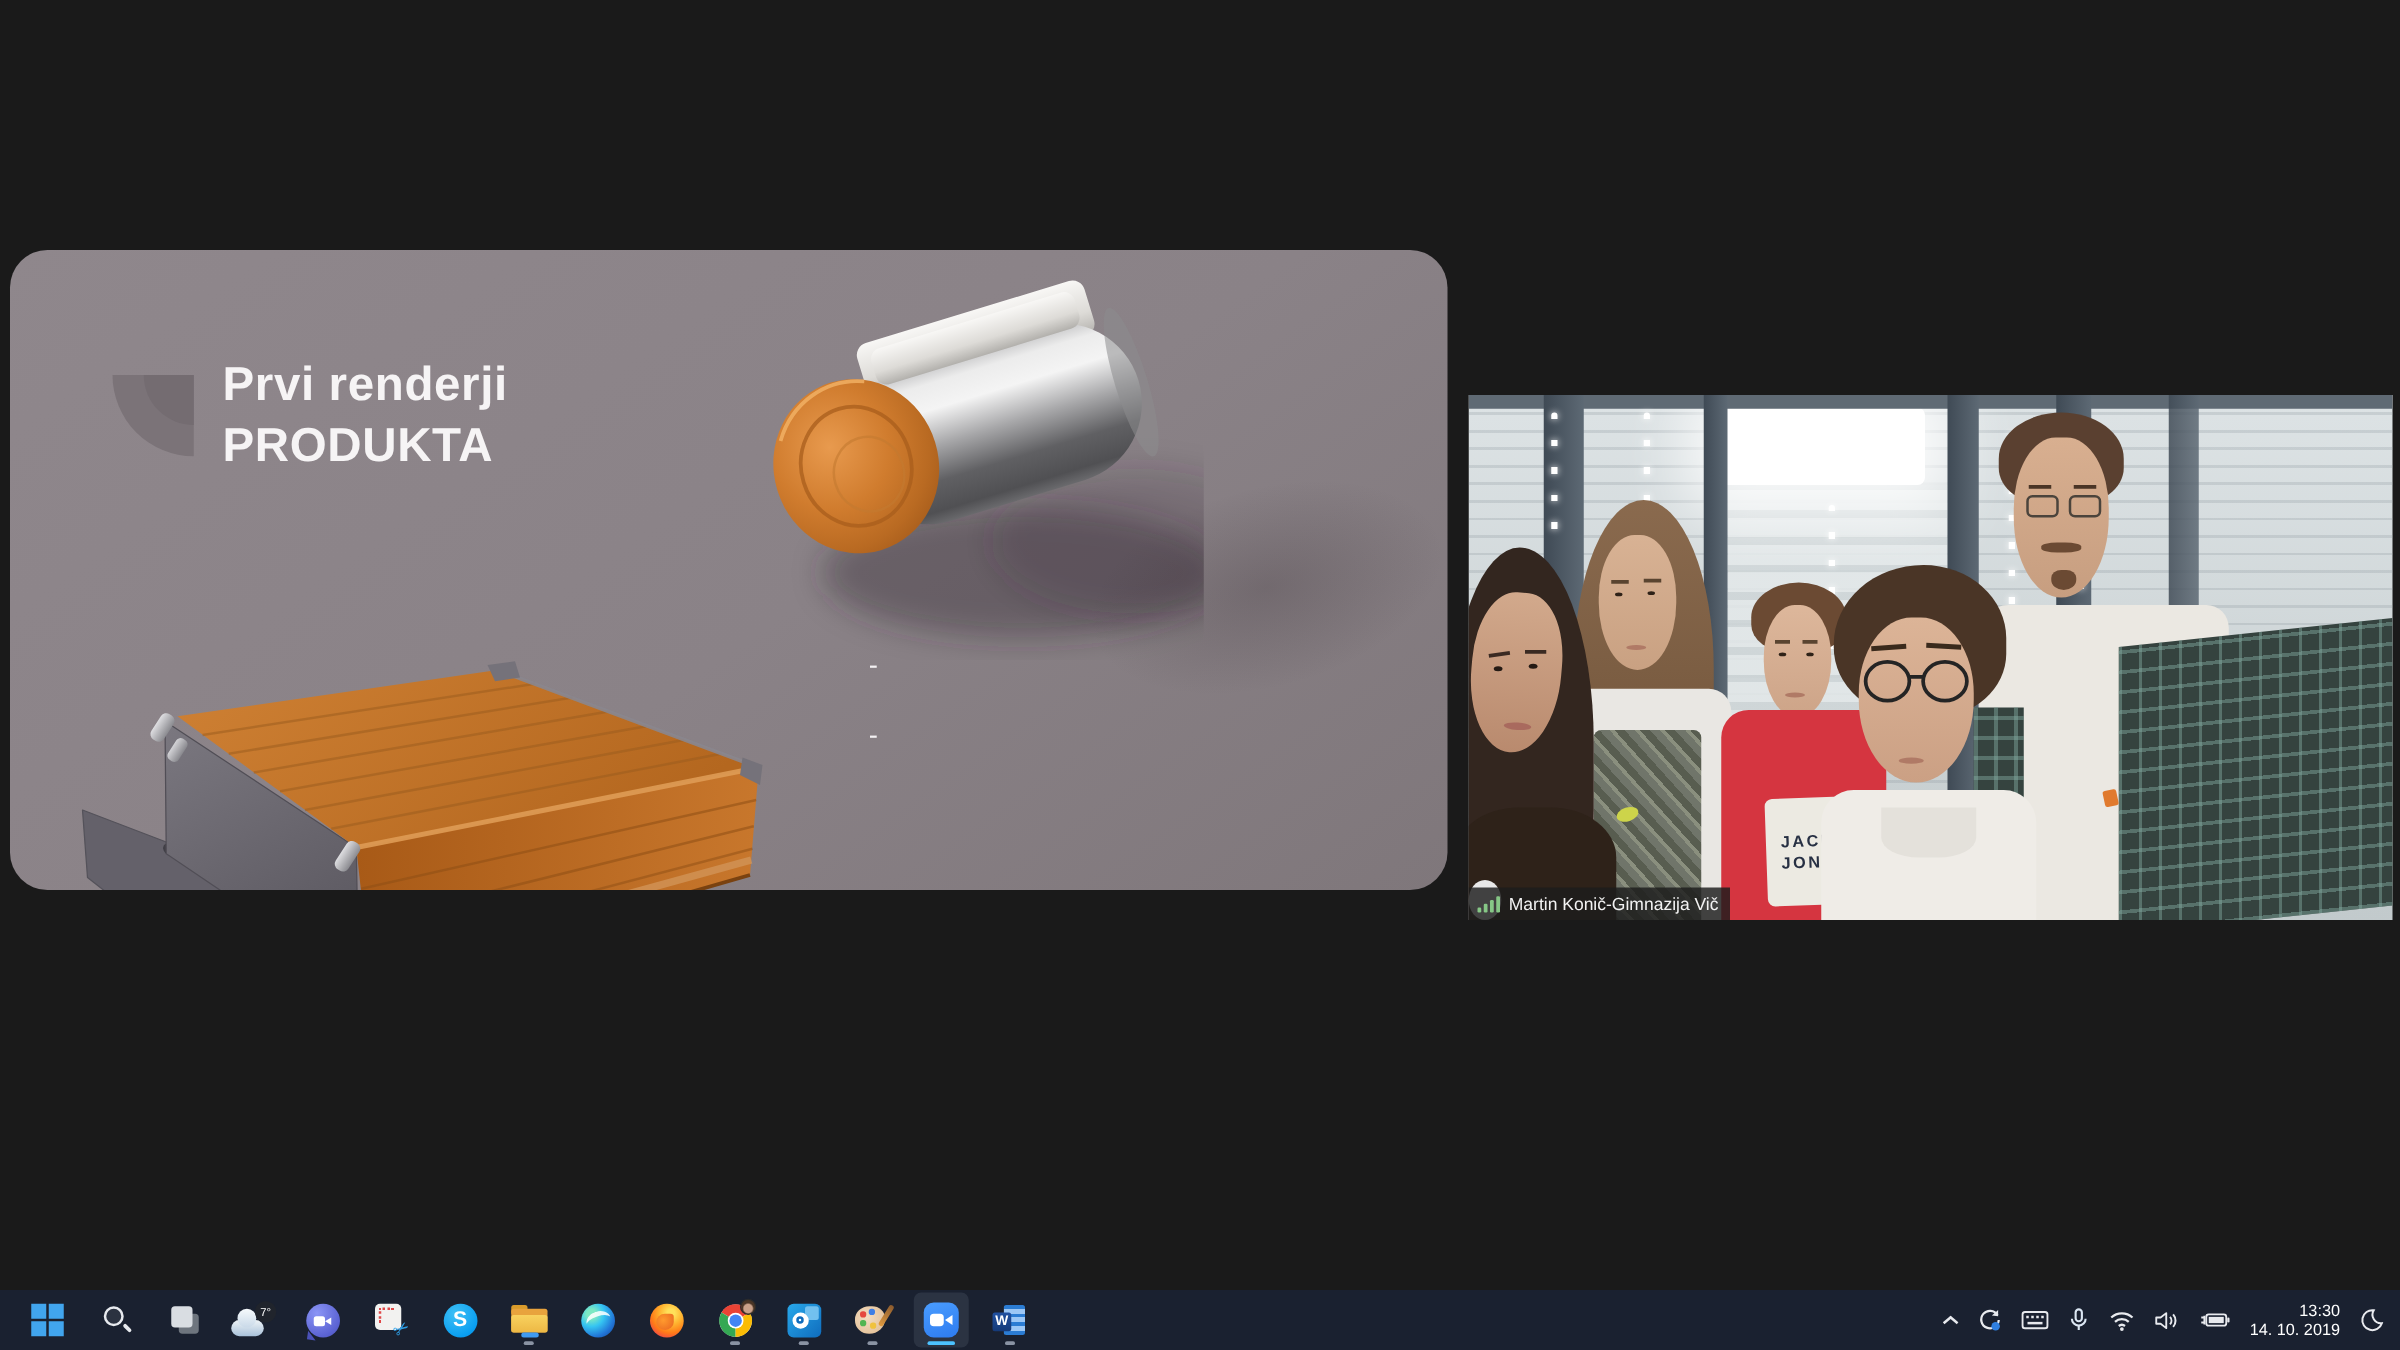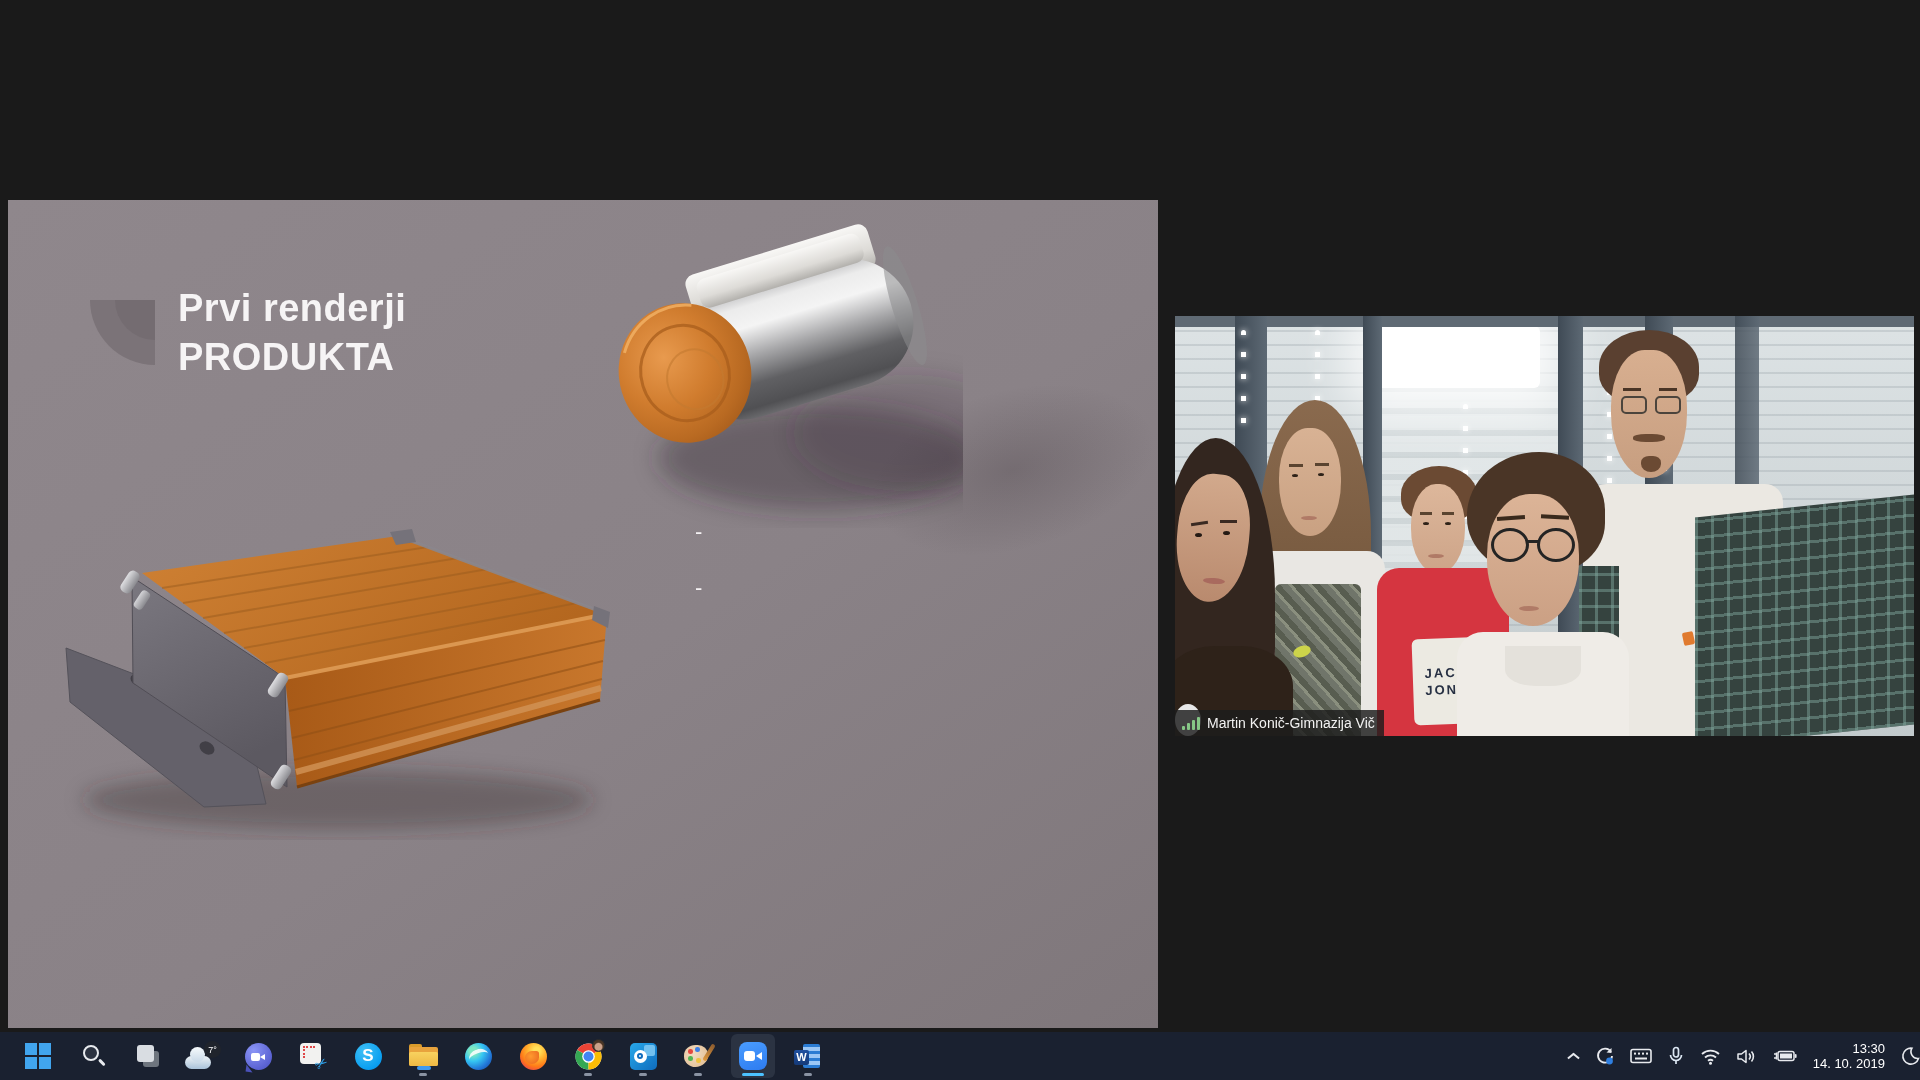--- a/index.html
+++ b/index.html
@@ -18,21 +18,21 @@
   .wc-min-bar { width:11px; height:1.5px; background:#333; }
   .wc-restore { position:relative; width:10px; height:10px; }
   .wc-restore .back { position:absolute; left:2px; top:0; width:8px; height:8px; border:1.2px solid #333; border-radius:2px; }
   .wc-restore .front { position:absolute; left:0; top:2px; width:8px; height:8px; border:1.2px solid #333; border-radius:1px; background:#fff; }
   .wc-close-x { font-size:17px; color:#222; line-height:1; }
 
   
   .content { position:absolute; top:26px; left:0; width:1920px; height:1006px; background:#1a1a1a; }
 
   
-  .slide { position:absolute; left:8px; top:174px; width:1150px; height:828px; background:linear-gradient(145deg,#8f878c 0%,#8a8287 55%,#7f777b 100%); overflow:hidden; }
+  .slide { position:absolute; left:8px; top:174px; width:1150px; height:512px; background:linear-gradient(145deg,#8f878c 0%,#8a8287 55%,#7f777b 100%); overflow:hidden;border-radius:30px; }
   .slide-title { position:absolute; left:170px; top:84px; font-size:38px; line-height:49px; font-weight:700; color:#f6f4f5; letter-spacing:.5px; white-space:pre-line; }
   .bullets { position:absolute; left:687px; top:318px; width:440px; color:#f4f1f3; }
   .bullet { display:flex; margin-bottom:29px; }
   .bullet .dash { width:38px; font-size:22px; line-height:27px; }
   .bullet p { font-size:21.5px; line-height:27px; white-space:pre-line; letter-spacing:.2px; }
   .cast-far { position:absolute; left:860px; top:190px; width:290px; height:160px; background:radial-gradient(closest-side, rgba(52,42,48,.24), transparent); transform:rotate(-15deg); }
 
   
   .video { position:absolute; left:1175px; top:290px; width:739px; height:420px; background:linear-gradient(#dde3e5,#c2cacc); overflow:hidden; }
   .v-topbar { position:absolute; top:0; left:0; width:100%; height:11px; background:#5f6a74; }
@@ -48,21 +48,21 @@
   .sigbars i { display:block; width:3px; background:#86c786; border-radius:1px; }
   .nametag span.nm { color:#f2f2f2; font-size:14px; }
 
   
   .taskbar { position:absolute; left:0; top:1032px; width:1920px; height:48px; background:#1a2130; display:flex; align-items:center; }
   .tb-left { display:flex; align-items:center; padding-left:16px; gap:11px; }
   .tkbtn { position:relative; width:44px; height:44px; border-radius:6px; display:flex; align-items:center; justify-content:center; }
   .tkbtn.active { background:#2b3342; }
   .runner { position:absolute; bottom:2px; left:50%; transform:translateX(-50%); width:8px; height:3px; border-radius:2px; background:#8a93a3; }
   .runner.wide { width:22px; background:#4cc2ff; }
-  .tb-right { position:absolute; right:0; top:0; height:48px; display:flex; align-items:center; gap:15px; }
+  .tb-right { position:absolute; right:0; top:0; height:48px; display:flex; align-items:center; gap:15px; padding-right:13px; }
   .trayic { display:flex; align-items:center; justify-content:center; }
   .clock { text-align:right; color:#fff; font-size:13px; line-height:15px; }
 
   
   .ic-start { display:grid; grid-template-columns:12px 12px; grid-template-rows:12px 12px; gap:2px; }
   .ic-start i { background:#41a5ee; }
   .ic-search { position:relative; width:26px; height:26px; }
   .ic-search .lens { position:absolute; left:3px; top:2px; width:16px; height:16px; border:2.4px solid #e7eaee; border-radius:50%; background:rgba(255,255,255,.08); }
   .ic-search .hdl { position:absolute; left:18px; top:18px; width:8px; height:2.6px; background:#e7eaee; border-radius:2px; transform:rotate(45deg); }
   .ic-taskview { position:relative; width:26px; height:26px; }

